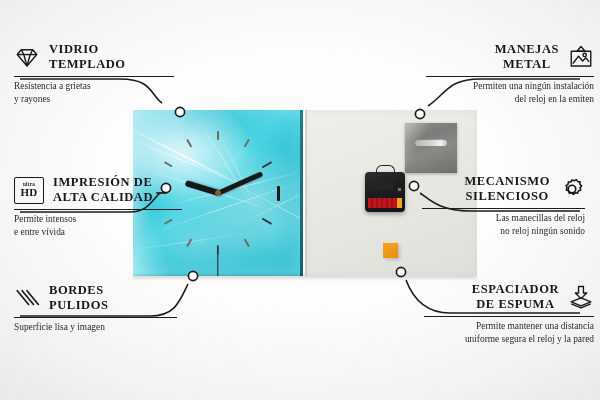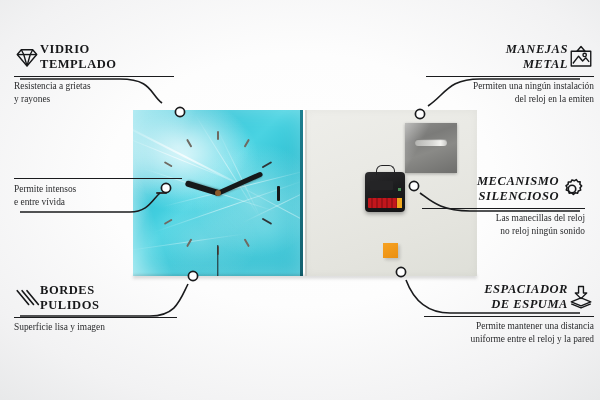--- a/index.html
+++ b/index.html
@@ -152,28 +152,28 @@
     width: 15px; height: 15px;
     background: linear-gradient(150deg, #f7a222, #ea8f12);
     box-shadow: 2px 2px 3px rgba(0,0,0,.16);
   }
 
   
   #connectors { position: absolute; inset: 0; }
 
   
   .feature { position: absolute; }
-  .feature .head { display: flex; align-items: center; }
+  .feature .head { display: flex; align-items: center; gap: 9px; }
   .feature.right .head { flex-direction: row; justify-content: flex-end; }
   .feature .title {
     font-family: "Liberation Serif", serif;
     font-size: 12.5px; font-weight: bold; letter-spacing: .55px;
     color: #17181a; line-height: 1.22; text-transform: uppercase;
   }
-  .feature.right .title { text-align: right; font-style: italic; }
+  .feature.right .title { text-align: center; }
   .feature .rule {
     height: 1.3px; background: #1a1b1d; margin-top: 3px;
   }
   .feature .desc {
     font-family: "Liberation Serif", serif;
     font-size: 9.4px; color: #2b2c2e; line-height: 1.38; margin-top: 3.5px;
   }
   .feature.right .desc { text-align: right; }
 
   .icon { width: 26px; height: 26px; flex: 0 0 26px; }
@@ -330,20 +330,30 @@
       </div>
     </div>
     <div class="rule"></div>
     <div class="desc">
       <div>Resistencia a grietas</div>
       <div>y rayones</div>
     </div>
   </div>
 
   <div class="feature left" id="feature-hd-print">
+    <div class="head">
+      <span class="icon-hd">
+        <span class="ultra">ultra</span>
+        <span class="hd">HD</span>
+      </span>
+      <div class="title">
+        <div>IMPRESIÓN DE</div>
+        <div>ALTA CALIDAD</div>
+      </div>
+    </div>
     <div class="rule"></div>
     <div class="desc">
       <div>Permite intensos</div>
       <div>e entre vívida</div>
     </div>
   </div>
 
   <div class="feature left" id="feature-polished-edges">
     <div class="head">
       <span class="icon">
@@ -424,17 +434,17 @@
             <path d="M13 3 h6 v8 h4 l-7 7 -7-7 h4 Z"></path>
             <path d="M16 17 L28 22 L16 27 L4 22 Z"></path>
             <path d="M4 24.5 L16 29.5 L28 24.5"></path>
           </g>
         </svg>
       </span>
     </div>
     <div class="rule"></div>
     <div class="desc">
       <div>Permite mantener una distancia</div>
-      <div>uniforme entre el reloj y la pared</div>
+      <div>uniforme segura el reloj y la pared</div>
     </div>
   </div>
 
 </div>
 
 </body></html>

